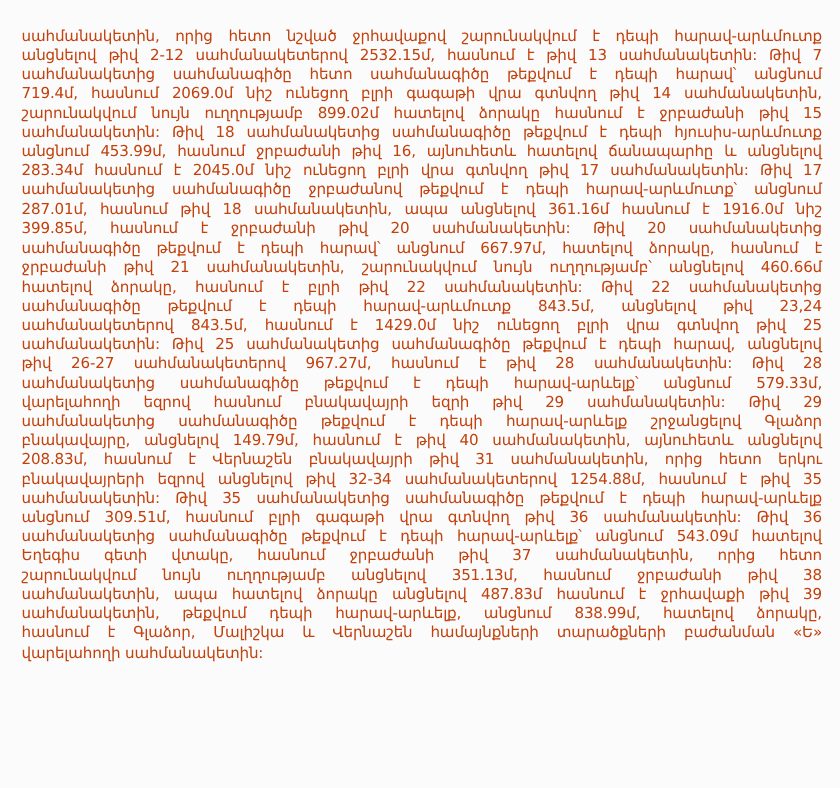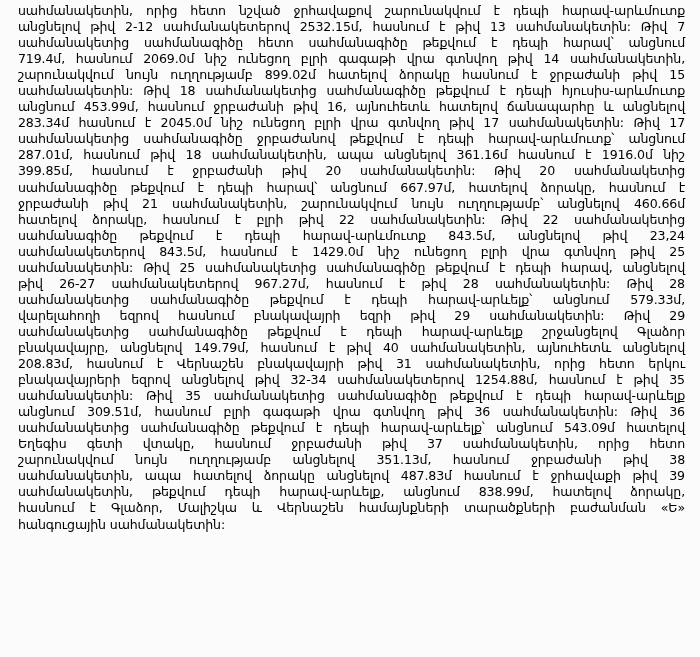--- a/index.html
+++ b/index.html
@@ -9,25 +9,25 @@
     }
     body {
       width: 700px;
       height: 657px;
       overflow: hidden;
       position: relative;
     }
     .page {
       position: absolute;
       left: 18px;
-      top: 3px;
+      top: 22px;
       width: 667px;
       font-family: "DejaVu Sans", sans-serif;
       font-size: 12.6px;
-      color: #000000;
+      color: #c2410c;
     }
     .line {
       display: block;
       height: 16.05px;
       line-height: 16.05px;
       white-space: nowrap;
       text-align: justify;
       text-align-last: justify;
       letter-spacing: -0.15px;
       overflow: visible;
@@ -69,14 +69,14 @@
   <div class="line">208.83մ, հասնում է Վերնաշեն բնակավայրի թիվ 31 սահմանակետին, որից հետո երկու</div>
   <div class="line">բնակավայրերի եզրով անցնելով թիվ 32-34 սահմանակետերով 1254.88մ, հասնում է թիվ 35</div>
   <div class="line">սահմանակետին: Թիվ 35 սահմանակետից սահմանագիծը թեքվում է դեպի հարավ-արևելք</div>
   <div class="line">անցնում 309.51մ, հասնում բլրի գագաթի վրա գտնվող թիվ 36 սահմանակետին: Թիվ 36</div>
   <div class="line">սահմանակետից սահմանագիծը թեքվում է դեպի հարավ-արևելք՝ անցնում 543.09մ հատելով</div>
   <div class="line">Եղեգիս գետի վտակը, հասնում ջրբաժանի թիվ 37 սահմանակետին, որից հետո</div>
   <div class="line">շարունակվում նույն ուղղությամբ անցնելով 351.13մ, հասնում ջրբաժանի թիվ 38</div>
   <div class="line">սահմանակետին, ապա հատելով ձորակը անցնելով 487.83մ հասնում է ջրհավաքի թիվ 39</div>
   <div class="line">սահմանակետին, թեքվում դեպի հարավ-արևելք, անցնում 838.99մ, հատելով ձորակը,</div>
   <div class="line">հասնում է Գլաձոր, Մալիշկա և Վերնաշեն համայնքների տարածքների բաժանման «Ե»</div>
-  <div class="line last">հանգուցային սահմանակետին:</div>
+  <div class="line last">վարելահողի սահմանակետին:</div>
 </div>
 
 </body></html>

